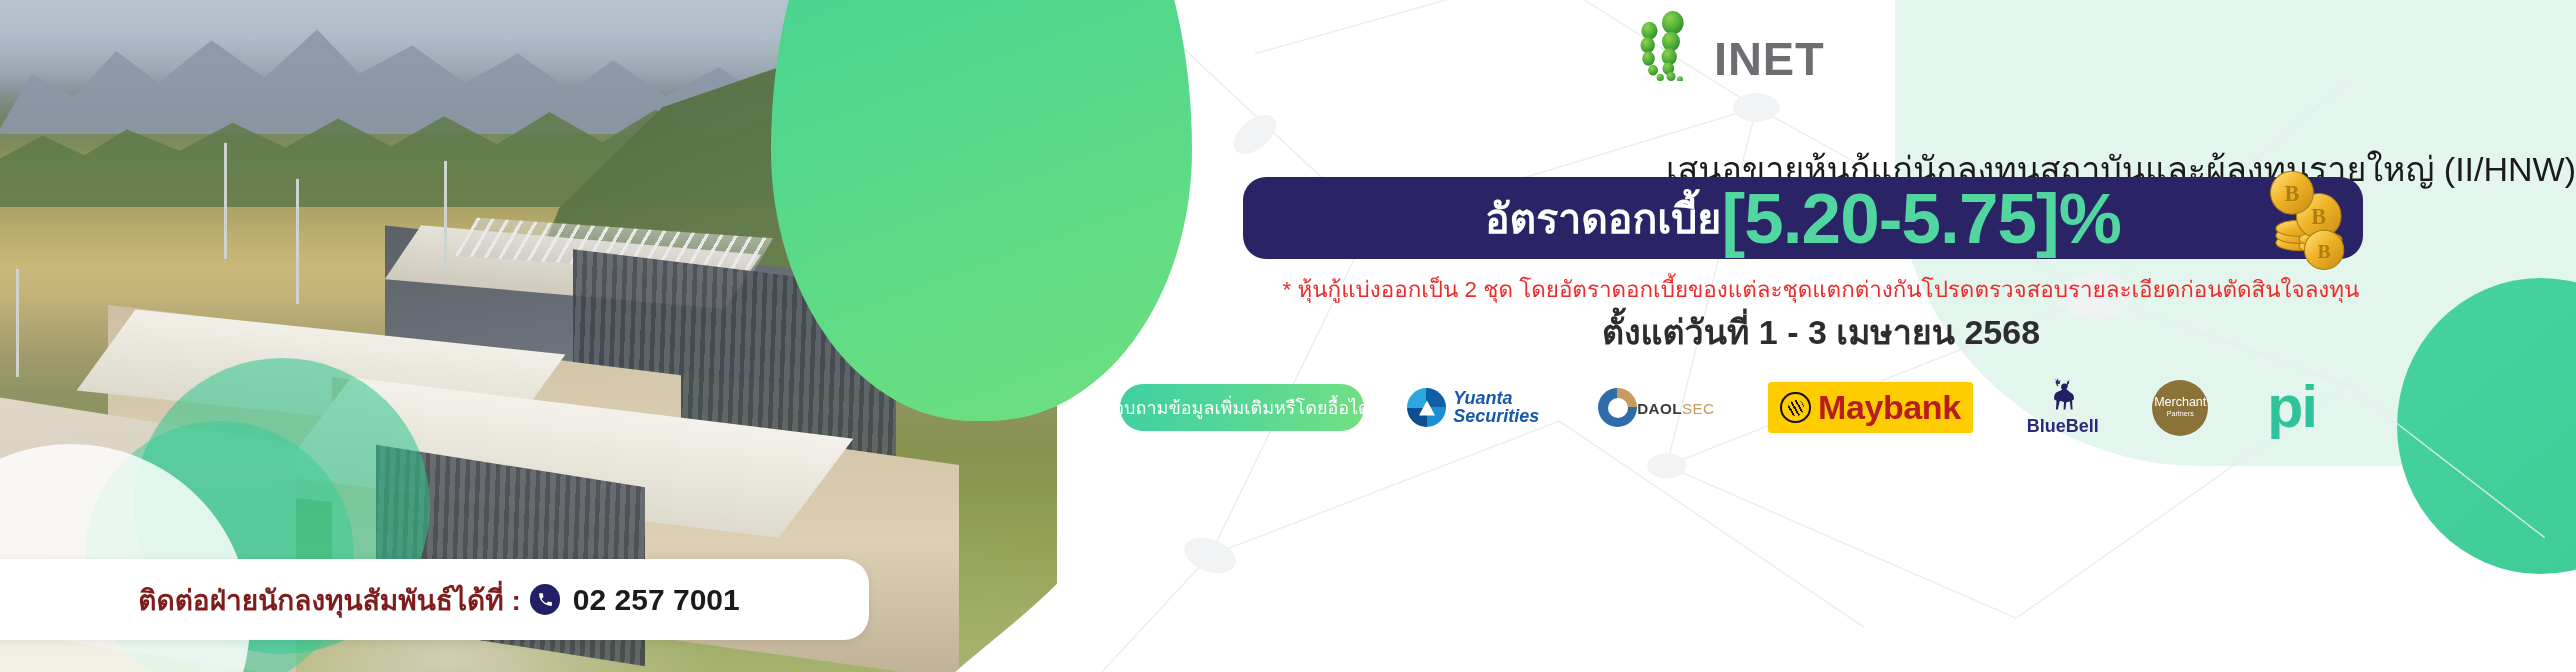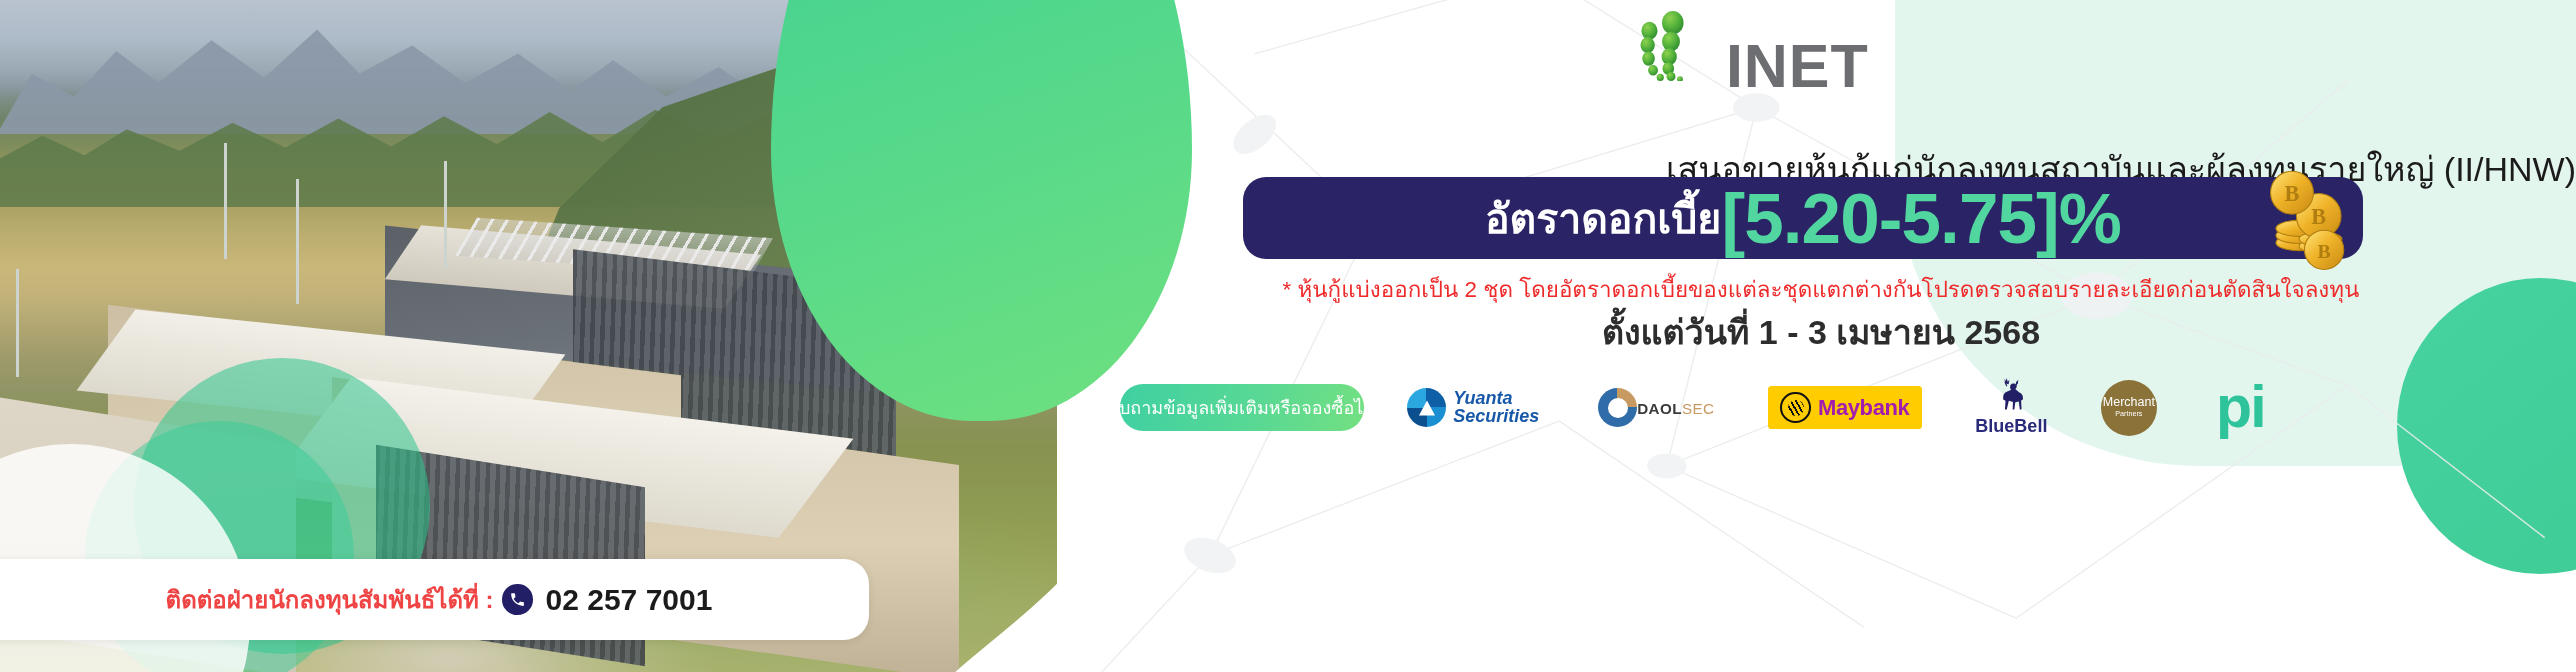--- a/index.html
+++ b/index.html
@@ -128,22 +128,22 @@
     border-radius:50%;
   }
 
   
   .content { position:absolute; left:1066px; top:0; width:1510px; height:672px; }
 
   .logo-row { position:absolute; left:551px; top:10.8px; width:305px; height:70px; }
   .logo-dots { position:absolute; left:0; top:0; width:108px; height:70px; }
   .logo-text {
     position:absolute; left:97px; top:20px;
-    font-size:61px; font-weight:bold; letter-spacing:0.9px;
-    color:#6d6e71; font-family:"Liberation Sans", sans-serif;margin-left:12px;
+    font-size:47px; font-weight:bold; letter-spacing:0.9px;
+    color:#6d6e71; font-family:"Liberation Sans", sans-serif;
   }
 
   .headline {
     position:absolute; left:0; top:79px; width:1510px;
     text-align:center;
     font-size:50px; font-weight:bold; color:#231f66;
     font-family:"Liberation Sans", sans-serif;
     white-space:nowrap;
   }
   .subhead {
@@ -198,21 +198,21 @@
   
   .contact-pill {
     position:absolute; left:-27px; top:559px;
     width:896px; height:81px;
     background:#ffffff;
     border-radius:0 25px 25px 0;
     display:flex; align-items:center; justify-content:center;
     padding-left:36px;
     box-shadow:0 1.8px 9px rgba(0,0,0,.08);
   }
-  .contact-text { font-size:24px; font-weight:bold; color:#ef4444; white-space:nowrap;text-align:right; }
+  .contact-text { font-size:28px; font-weight:bold; color:#7f1d1d; white-space:nowrap;text-align:right; }
   .phone-icon {
     display:inline-flex; width:30.5px; height:30.5px; border-radius:50%;
     background:#231f66; align-items:center; justify-content:center;
     margin:0 9px; vertical-align:middle;
   }
   .contact-num { font-size:30px; font-weight:bold; color:#1b1b1b; margin-left:3.6px; }
 
   
   .yuanta-mark { width:39px; height:39px; border-radius:50%;
     background:conic-gradient(#0f5fa6 0 25%, #1a8fd1 25% 50%, #0c4f8f 50% 75%, #2ba7e0 75% 100%); position:relative; }
@@ -223,21 +223,21 @@
     background:conic-gradient(from 0deg, #c79a62 0 25%, #2f6ca8 25% 100%); position:relative; }
   .daol-mark::after { content:""; position:absolute; left:50%; top:50%; transform:translate(-50%,-50%);
     width:20px; height:20px; border-radius:50%; background:#fff; }
   .daol-word { font-size:15.2px; font-weight:bold; color:#3a3a3a; margin-top:2.7px; letter-spacing:0.4px; }
   .daol-word .sec { color:#c79a62; font-weight:normal; }
   .maybank-chip { background:#ffcc00; padding:6.3px 12.5px; border-radius:3.6px; display:flex; align-items:center; gap:7.2px; }
   .tiger { width:30.5px; height:30.5px; border-radius:50%; border:2.7px solid #111; position:relative; background:#ffcc00; }
   .tiger::after { content:""; position:absolute; left:50%; top:50%; transform:translate(-50%,-50%);
     width:16px; height:16px; border-radius:50%;
     background:repeating-linear-gradient(60deg,#111 0 1.8px,#ffcc00 1.8px 4.5px); }
-  .maybank-word { font-size:22px; font-weight:bold; color:#a21caf; letter-spacing:-0.4px; }
+  .maybank-word { font-size:34px; font-weight:bold; color:#b91c1c; letter-spacing:-0.4px; }
   .deer { width:30.5px; height:36px; color:#231f66; }
   .bluebell-word { font-size:18px; font-weight:bold; color:#2a2a7a; margin-top:1.8px; }
   .merchant-circle { width:56px; height:56px; border-radius:50%; background:#8a7238;
     display:flex; flex-direction:column; align-items:center; justify-content:center; color:#fff; }
   .merchant-main { font-size:12.5px; line-height:1; }
   .merchant-sub { font-size:7.2px; line-height:1.2; margin-top:1.8px; }
   .pi-word { font-size:59px; font-weight:bold; color:#2ec39a; line-height:.8; letter-spacing:-1.8px; }
 </style>
 </head>
 <body>
@@ -363,21 +363,21 @@
           <text x="86" y="75" font-size="25">B</text>
           <text x="92" y="113" font-size="22">B</text>
         </g>
       </svg>
     </div>
 
     <div class="disclaimer">* หุ้นกู้แบ่งออกเป็น 2 ชุด โดยอัตราดอกเบี้ยของแต่ละชุดแตกต่างกันโปรดตรวจสอบรายละเอียดก่อนตัดสินใจลงทุน</div>
     <div class="dateline">ตั้งแต่วันที่ 1 - 3 เมษายน 2568</div>
 
     <div class="cta-row">
-      <button class="cta-btn">สอบถามข้อมูลเพิ่มเติมหรือจองซื้อได้ที่</button>
+      <button class="cta-btn">สอบถามข้อมูลเพิ่มเติมหรืโดยอื้อได้ที่</button>
 
       <div class="partner" style="margin-left:20px;">
         <div class="yuanta-mark"></div>
         <div class="yuanta-word">
           <div>Yuanta</div>
           <div>Securities</div>
         </div>
       </div>
 
       <div class="partner" style="flex-direction:row;margin-left:36px;">

